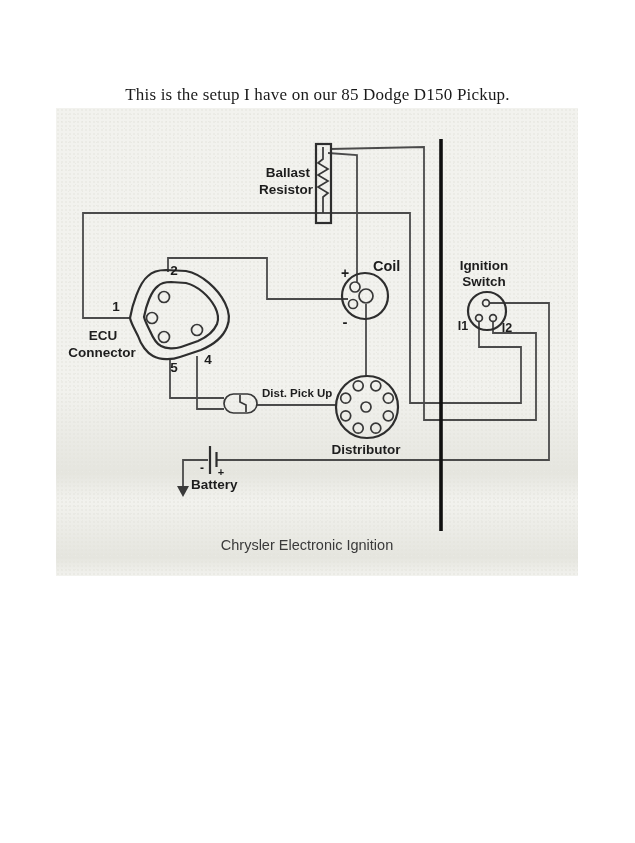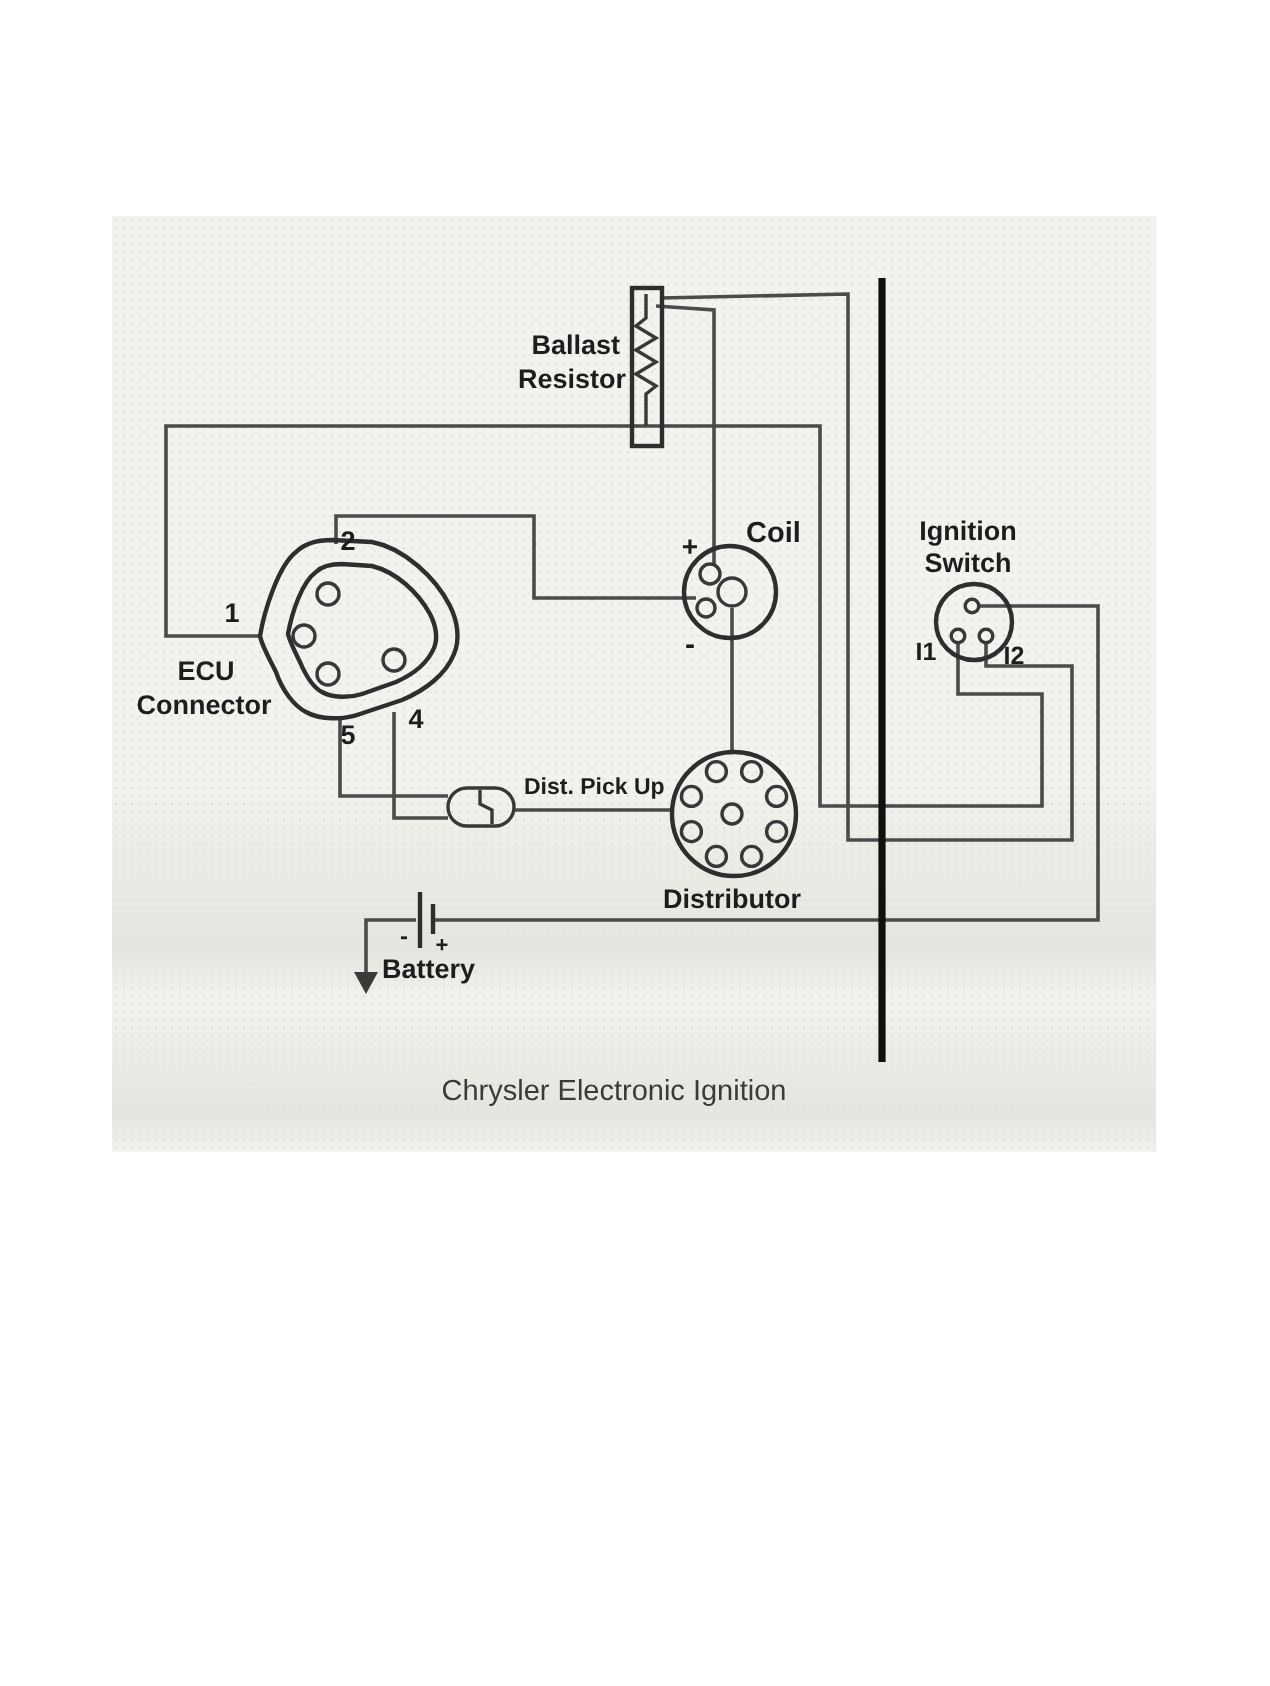--- a/index.html
+++ b/index.html
@@ -26,20 +26,21 @@
   .divider{stroke:#101010;stroke-width:3.6;}
   .lbl{font-family:"Liberation Sans",sans-serif;font-weight:bold;fill:#1d1d1d;}
   .lbl-sm{font-family:"Liberation Sans",sans-serif;font-weight:bold;fill:#1d1d1d;}
   .caption{font-family:"Liberation Sans",sans-serif;fill:#3a3a3a;}
 </style>
 </head>
 <body>
 
 <div class="page">
 
+  <div class="doc-title">This is the setup I have on our 85 Dodge D150 Pickup.</div>
 
   <div class="scan-area"></div>
 
   <svg class="diagram" width="635" height="843" viewBox="0 0 635 843">
 
     <g>
 
       <path class="wire" d="M131,318 H83 V213 H410 V403 H521 V347 H479 V321"></path>
 
       <path class="wire" d="M168,272 V258 H267 V299 H348"></path>

